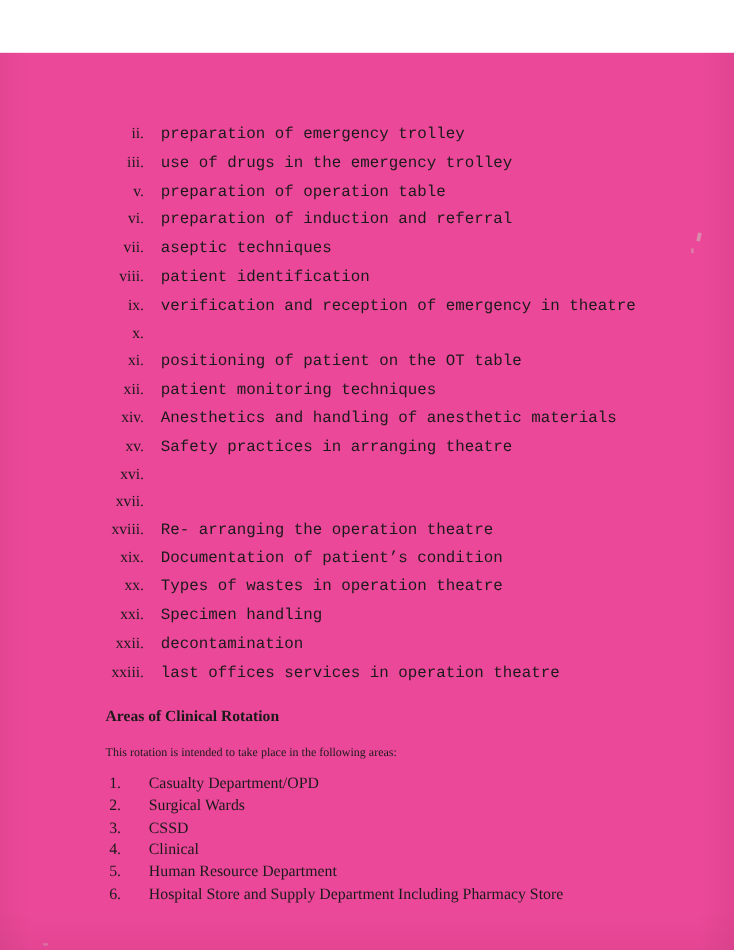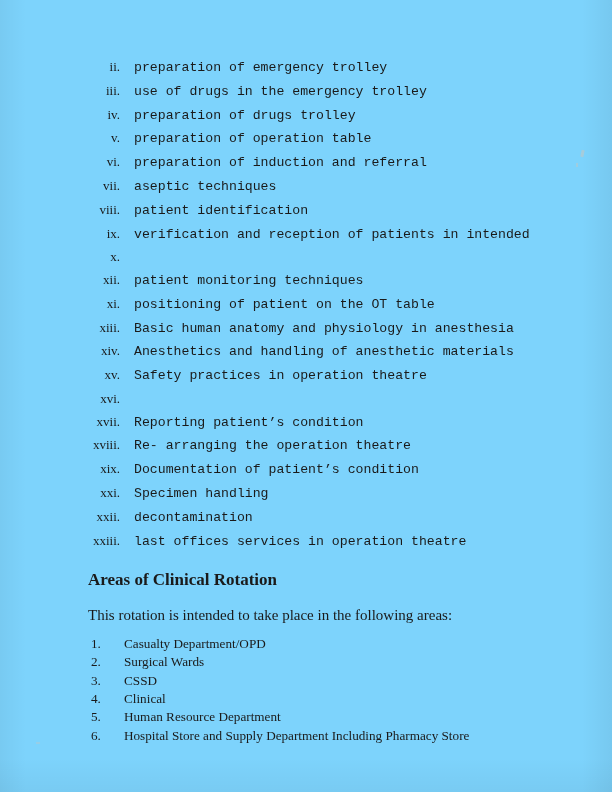--- a/index.html
+++ b/index.html
@@ -11,21 +11,22 @@
     height: 792px;
     background: #ffffff;
     font-family: "Liberation Serif", serif;
     color: #1a1a1a;
     position: relative;
     overflow: hidden;
   }
   .page {
     position: absolute;
     inset: 0;
-    background: #7dd3fc;
+    background: #ec4899;
+    margin-top: 44px;
   }
   
   .scan-edge-left {
     position: absolute;
     left: 0; top: 0; bottom: 0; width: 26px;
     background: linear-gradient(to right, rgba(0,0,0,0.045), rgba(0,0,0,0));
     pointer-events: none;
   }
   .scan-edge-right {
     position: absolute;
@@ -72,27 +73,27 @@
     box-sizing: border-box;
     font-size: 13px;
   }
   .roman-text {
     flex: 1 1 auto;
     font-family: Liberation Mono, monospace;
   }
 
   .section-heading {
     font-weight: bold;
-    font-size: 17px;
+    font-size: 13px;
     margin-top: 22px;
     margin-bottom: 0;
     margin-left: 0;
   }
   .intro-line {
-    font-size: 15px;
+    font-size: 10px;
     margin-top: 17px;
     margin-bottom: 0;
   }
 
   .num-list {
     margin: 13px 0 0 0;
     padding: 0;
     list-style: none;
   }
   .num-item {
@@ -131,82 +132,77 @@
     <ol class="roman-list">
       <li class="roman-item">
         <span class="roman-num">ii.</span>
         <span class="roman-text">preparation of emergency trolley</span>
       </li>
       <li class="roman-item">
         <span class="roman-num">iii.</span>
         <span class="roman-text">use of drugs in the emergency trolley</span>
       </li>
       <li class="roman-item">
-        <span class="roman-num">iv.</span>
-        <span class="roman-text">preparation of drugs trolley</span>
-      </li>
-      <li class="roman-item">
         <span class="roman-num">v.</span>
         <span class="roman-text">preparation of operation table</span>
       </li>
       <li class="roman-item">
         <span class="roman-num">vi.</span>
         <span class="roman-text">preparation of induction and referral</span>
       </li>
       <li class="roman-item">
         <span class="roman-num">vii.</span>
         <span class="roman-text">aseptic techniques</span>
       </li>
       <li class="roman-item">
         <span class="roman-num">viii.</span>
         <span class="roman-text">patient identification</span>
       </li>
       <li class="roman-item">
         <span class="roman-num">ix.</span>
-        <span class="roman-text">verification and reception of patients in intended</span>
+        <span class="roman-text">verification and reception of emergency in theatre</span>
       </li>
       <li class="roman-item">
         <span class="roman-num">x.</span>
+      </li>
+      <li class="roman-item">
+        <span class="roman-num">xi.</span>
+        <span class="roman-text">positioning of patient on the OT table</span>
       </li>
       <li class="roman-item">
         <span class="roman-num">xii.</span>
         <span class="roman-text">patient monitoring techniques</span>
       </li>
       <li class="roman-item">
-        <span class="roman-num">xi.</span>
-        <span class="roman-text">positioning of patient on the OT table</span>
-      </li>
-      <li class="roman-item">
-        <span class="roman-num">xiii.</span>
-        <span class="roman-text">Basic human anatomy and physiology in anesthesia</span>
-      </li>
-      <li class="roman-item">
         <span class="roman-num">xiv.</span>
         <span class="roman-text">Anesthetics and handling of anesthetic materials</span>
       </li>
       <li class="roman-item">
         <span class="roman-num">xv.</span>
-        <span class="roman-text">Safety practices in operation theatre</span>
+        <span class="roman-text">Safety practices in arranging theatre</span>
       </li>
       <li class="roman-item">
         <span class="roman-num">xvi.</span>
       </li>
       <li class="roman-item">
         <span class="roman-num">xvii.</span>
-        <span class="roman-text">Reporting patient’s condition</span>
       </li>
       <li class="roman-item">
         <span class="roman-num">xviii.</span>
         <span class="roman-text">Re- arranging the operation theatre</span>
       </li>
       <li class="roman-item">
         <span class="roman-num">xix.</span>
         <span class="roman-text">Documentation of patient’s condition</span>
       </li>
       <li class="roman-item">
+        <span class="roman-num">xx.</span>
+        <span class="roman-text">Types of wastes in operation theatre</span>
+      </li>
+      <li class="roman-item">
         <span class="roman-num">xxi.</span>
         <span class="roman-text">Specimen handling</span>
       </li>
       <li class="roman-item">
         <span class="roman-num">xxii.</span>
         <span class="roman-text">decontamination</span>
       </li>
       <li class="roman-item">
         <span class="roman-num">xxiii.</span>
         <span class="roman-text">last offices services in operation theatre</span>

